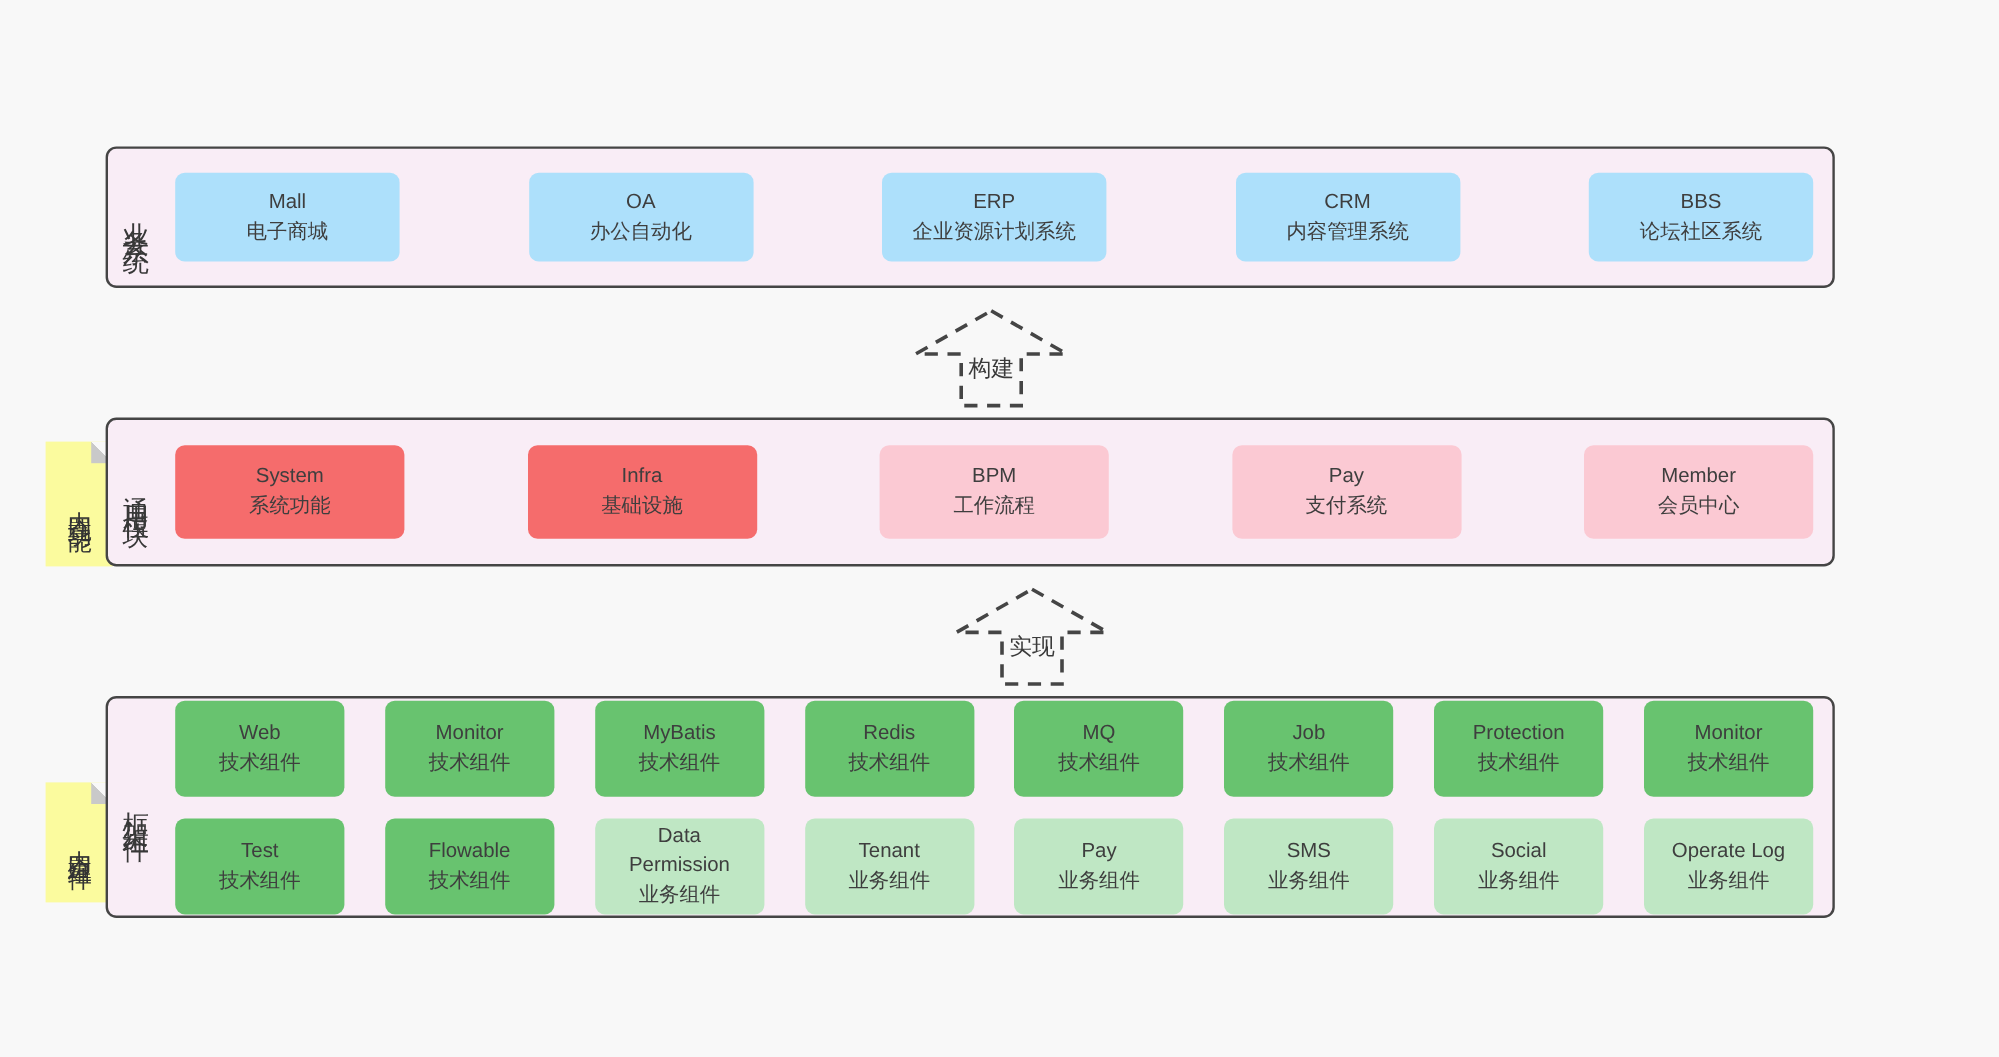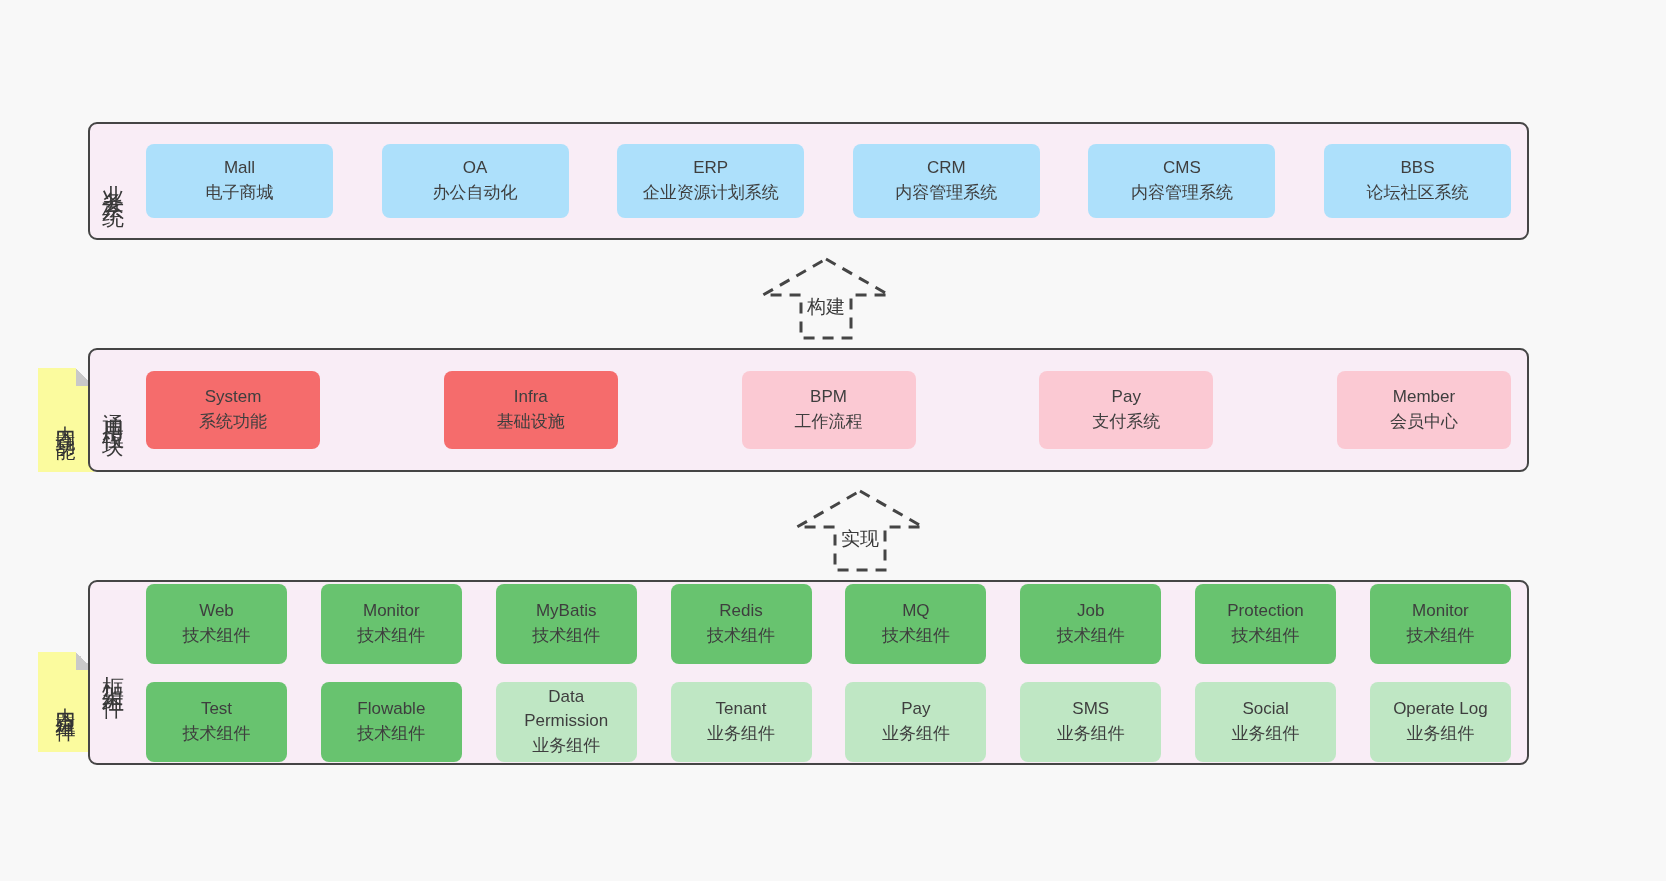--- a/index.html
+++ b/index.html
@@ -17,21 +17,21 @@
     padding:0 16px 0 12px;z-index:1;}
   .layer-label{writing-mode:vertical-lr;text-orientation:upright;font-size:22px;
     letter-spacing:7px;line-height:1;color:#383838;width:44px;text-align:center;flex:0 0 44px;}
   .boxes{flex:1;display:flex;justify-content:space-between;align-items:center;}
   .boxes-col{flex:1;display:flex;flex-direction:column;gap:18px;}
 
   .box{border-radius:8px;display:flex;flex-direction:column;justify-content:center;
     align-items:center;text-align:center;font-size:17px;line-height:1.45;}
   .box .t{display:block;}
   .box-lg{width:187px;height:74px;}
-  .box-md{width:174px;height:78px;align-items:center;}
+  .box-md{width:191px;height:78px;align-items:center;}
   .box-sm{width:141px;height:80px;}
   .box-sm .t{max-width:116px;}
   .c-blue{background:var(--business-box);}
   .c-red{background:var(--module-core);}
   .c-pink{background:var(--module-optional);}
   .c-green{background:var(--tech-component);}
   .c-lgreen{background:var(--biz-component);}
 
   .note{position:absolute;left:38px;width:56px;background:var(--note-bg);z-index:0;
     display:flex;align-items:center;justify-content:center;}
@@ -64,24 +64,20 @@
       </div>
       <div class="box box-lg c-blue">
         <span class="t">ERP</span>
         <span class="t">企业资源计划系统</span>
       </div>
       <div class="box box-lg c-blue">
         <span class="t">CRM</span>
         <span class="t">内容管理系统</span>
       </div>
       <div class="box box-lg c-blue">
-        <span class="t">CMS</span>
-        <span class="t">内容管理系统</span>
-      </div>
-      <div class="box box-lg c-blue">
         <span class="t">BBS</span>
         <span class="t">论坛社区系统</span>
       </div>
     </div>
   </div>
 
   <div class="arrow" style="left:758px;top:254px;text-align:center;">
     <svg viewBox="0 0 136 88">
       <polygon points="68,5 131,41 93,41 93,84 43,84 43,41 5,41"></polygon>
     </svg>

